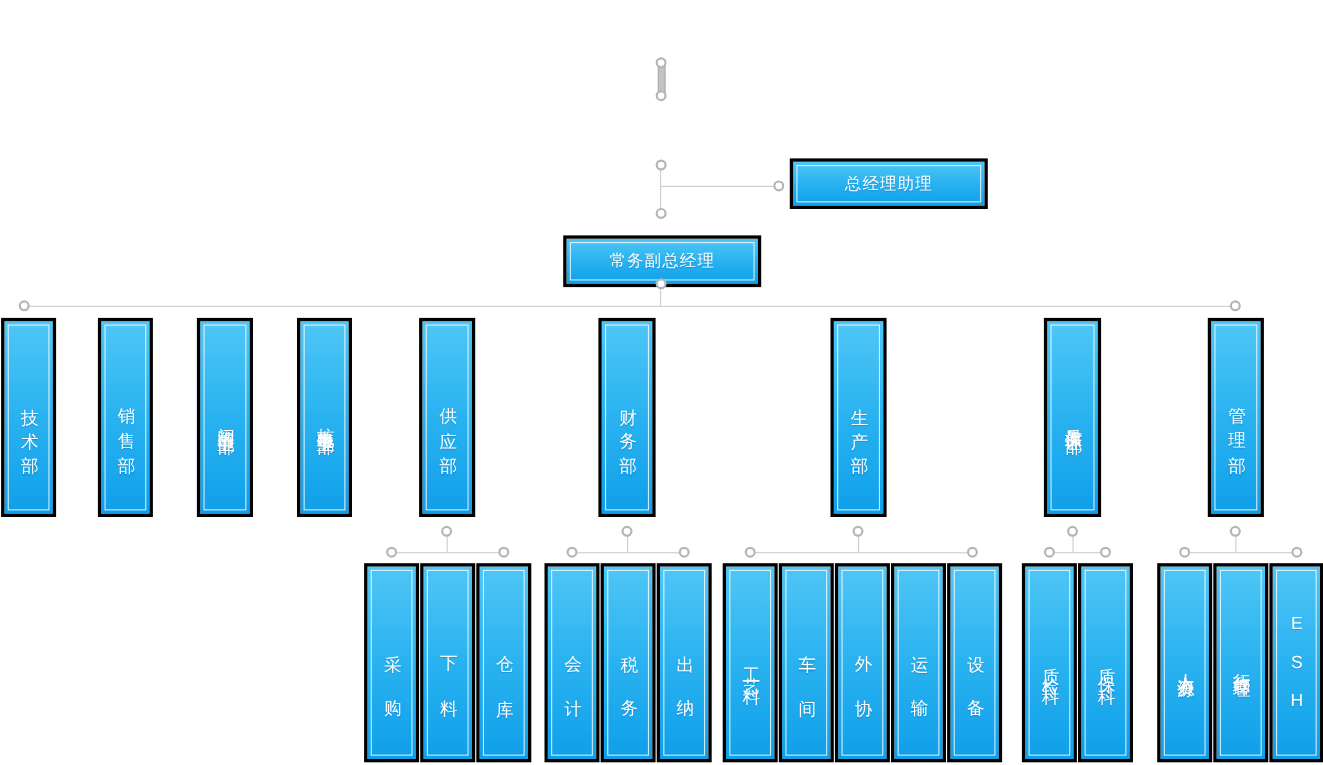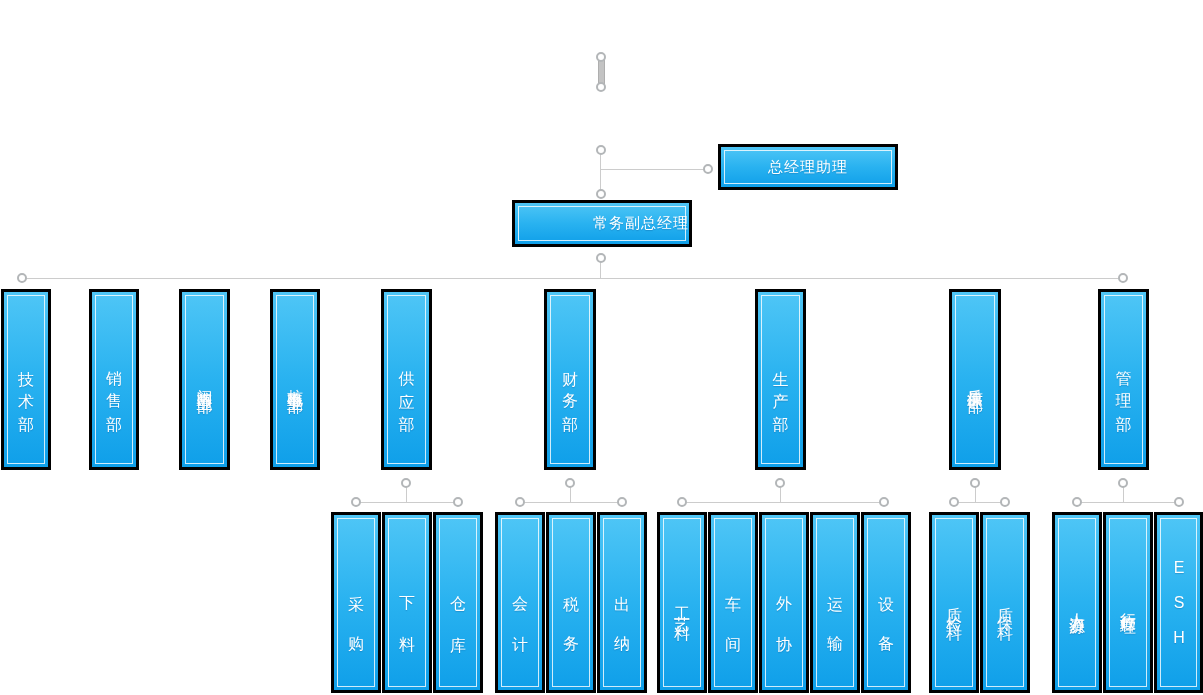--- a/index.html
+++ b/index.html
@@ -96,21 +96,21 @@
 
   <div class="dot" style="left:1118px;top:478px;"></div>
   <div class="line" style="left:1123px;top:487px;width:1px;height:15px;"></div>
   <div class="line" style="left:1077px;top:502px;width:102px;height:1px;"></div>
   <div class="dot" style="left:1072px;top:497px;"></div>
   <div class="dot" style="left:1174px;top:497px;"></div>
 
   <div class="box" style="left:718px;top:144px;width:180px;height:46px;">
     <span class="hlbl">总经理助理</span>
   </div>
-  <div class="box" style="left:512px;top:200px;width:180px;height:47px;justify-content:flex-end;">
+  <div class="box" style="left:512px;top:214px;width:180px;height:47px;">
     <span class="hlbl">常务副总经理</span>
   </div>
 
   <div class="box" style="left:1px;top:289px;width:50px;height:181px;">
     <span class="vtext vs22">技术部</span>
   </div>
   <div class="box" style="left:89px;top:289px;width:50px;height:181px;">
     <span class="vtext vs22">销售部</span>
   </div>
   <div class="box" style="left:179px;top:289px;width:51px;height:181px;">

